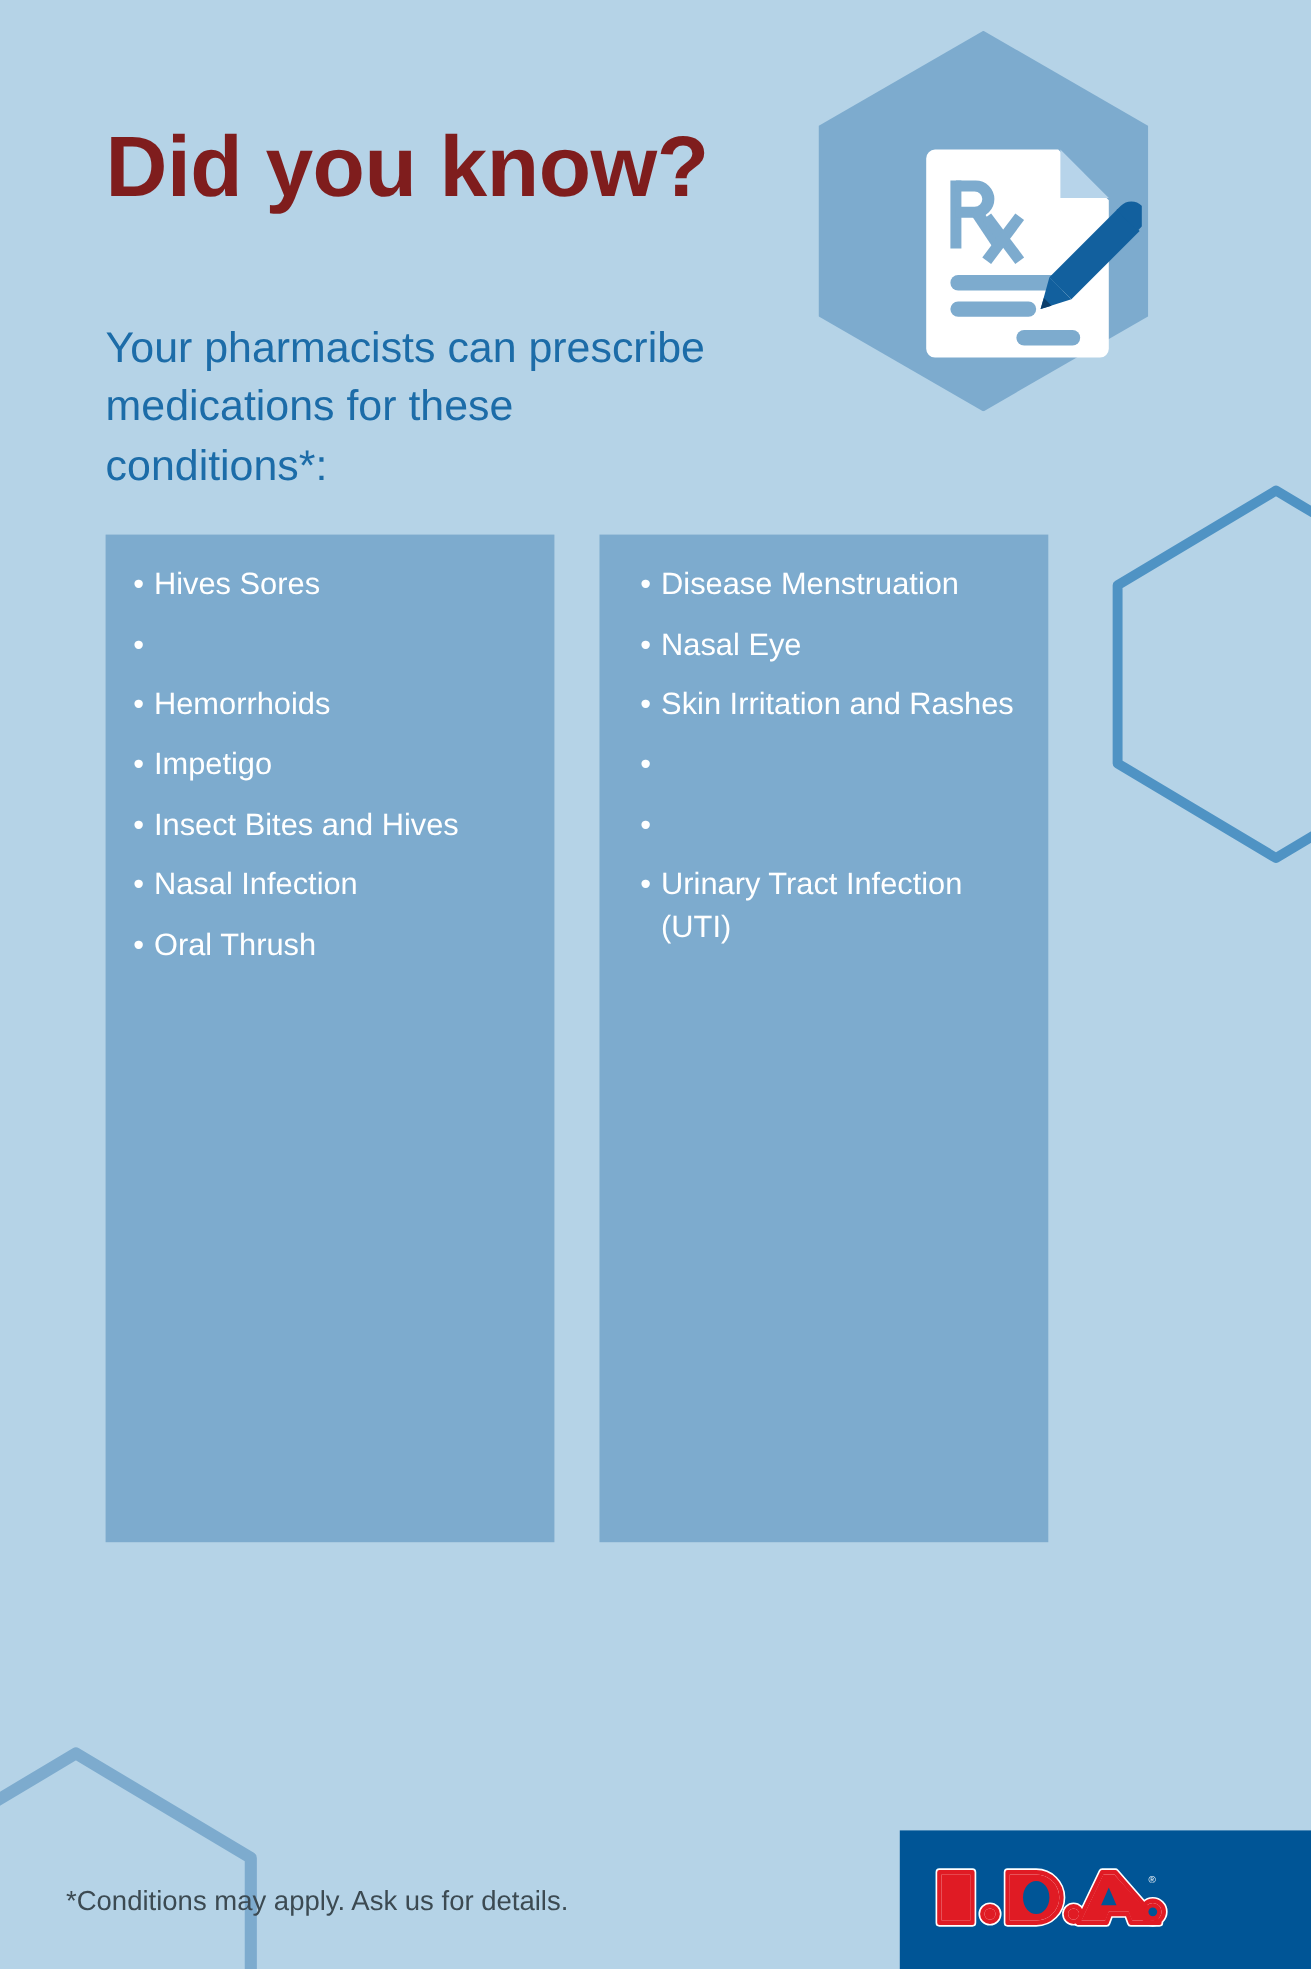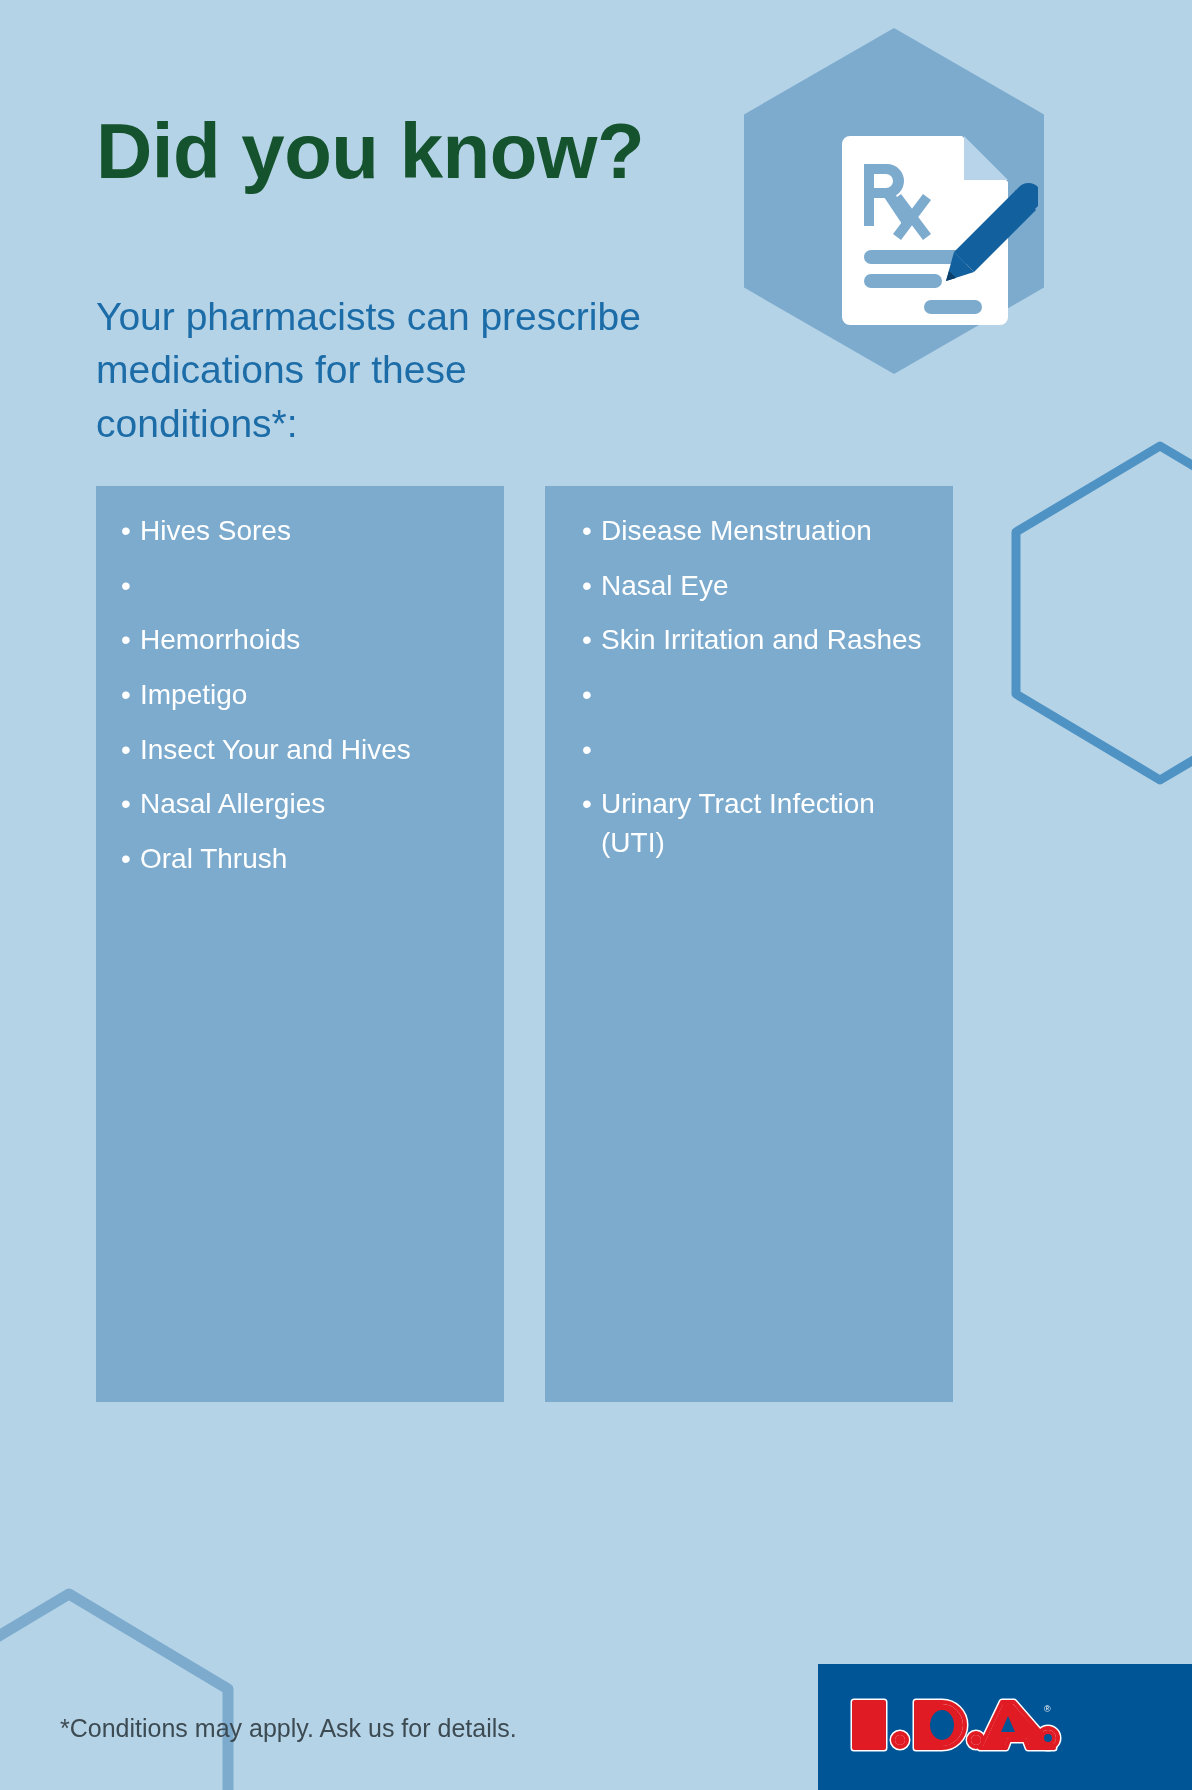--- a/index.html
+++ b/index.html
@@ -37,21 +37,21 @@
     width: 200px; height: 205px;
   }
   #rx-icon svg { display:block; width:100%; height:100%; }
 
   
   #page-title {
     position:absolute;
     left: 96px; top: 112px;
     font-size: 78px;
     font-weight: bold;
-    color: #14532d;
+    color: #7f1d1d;
     letter-spacing: -0.5px;
     line-height: 1.0;
   }
   #subtitle {
     position:absolute;
     left: 96px; top: 290px;
     font-size: 39px;
     font-weight: normal;
     color: #1c6ca8;
     line-height: 1.37;
@@ -169,25 +169,25 @@
       <li class="cond-item">
         <span class="cond-bullet">•</span>
         <span class="cond-text">Hemorrhoids</span>
       </li>
       <li class="cond-item">
         <span class="cond-bullet">•</span>
         <span class="cond-text">Impetigo</span>
       </li>
       <li class="cond-item">
         <span class="cond-bullet">•</span>
-        <span class="cond-text">Insect Your and Hives</span>
-      </li>
-      <li class="cond-item">
-        <span class="cond-bullet">•</span>
-        <span class="cond-text">Nasal Allergies</span>
+        <span class="cond-text">Insect Bites and Hives</span>
+      </li>
+      <li class="cond-item">
+        <span class="cond-bullet">•</span>
+        <span class="cond-text">Nasal Infection</span>
       </li>
       <li class="cond-item">
         <span class="cond-bullet">•</span>
         <span class="cond-text">Oral Thrush</span>
       </li>
     </ul>
 </div>
 <div class="panel" id="panel-right">
   <ul class="cond-list">
       <li class="cond-item">

